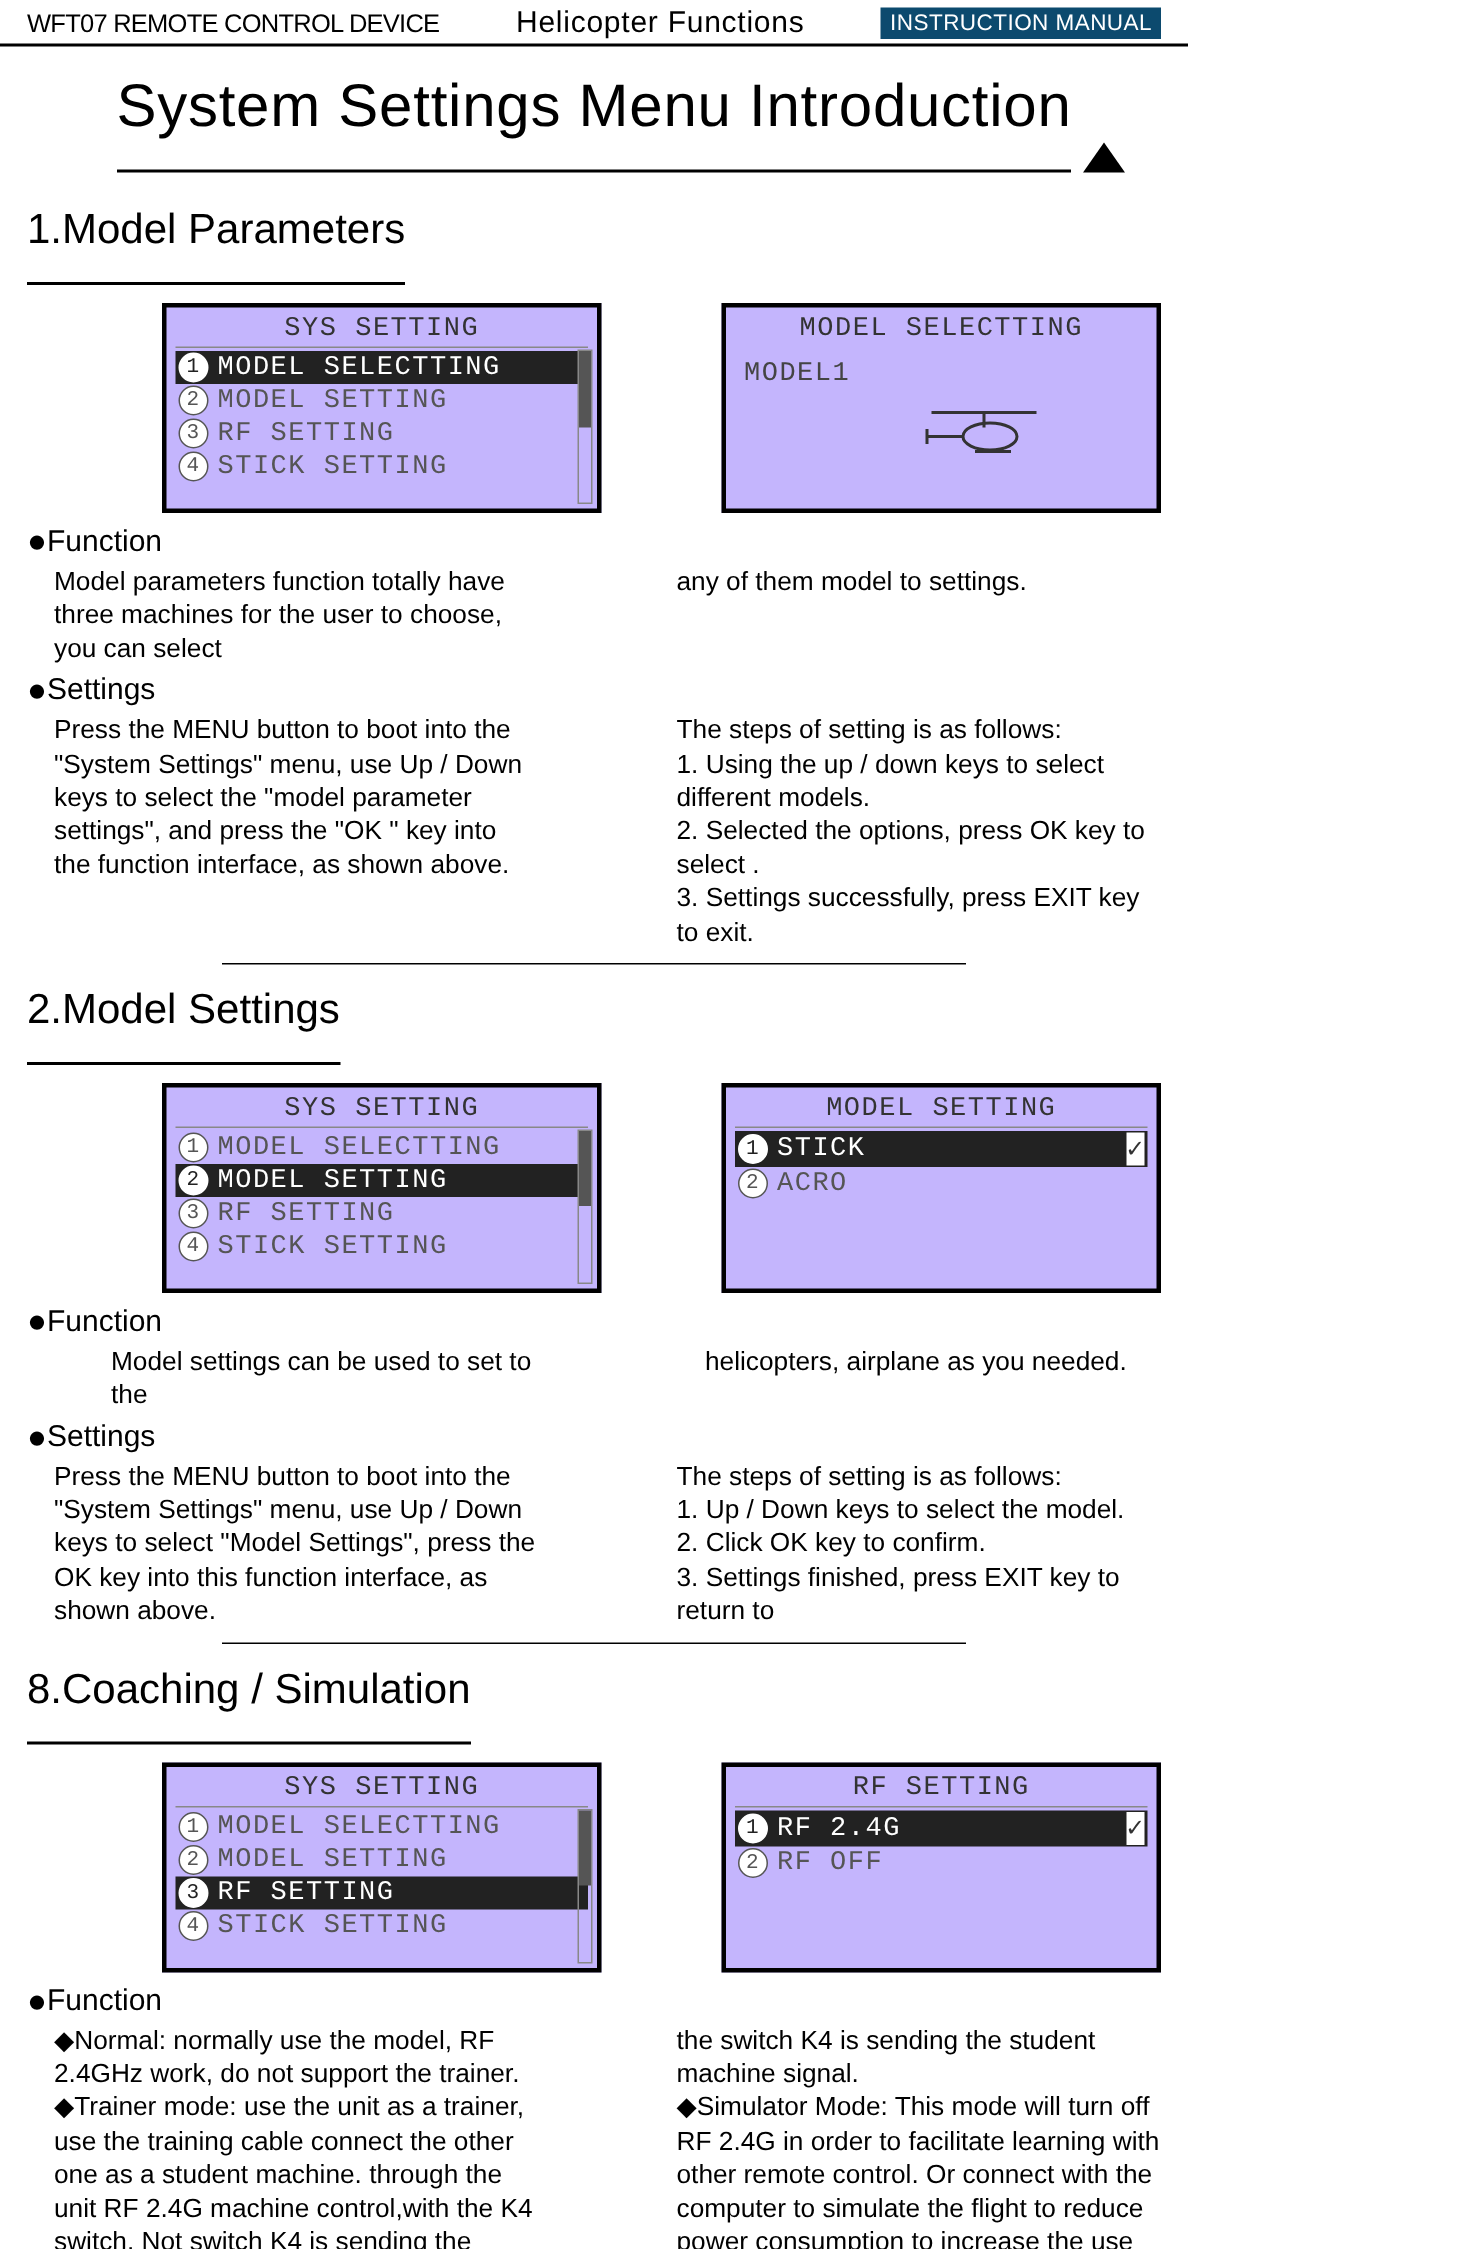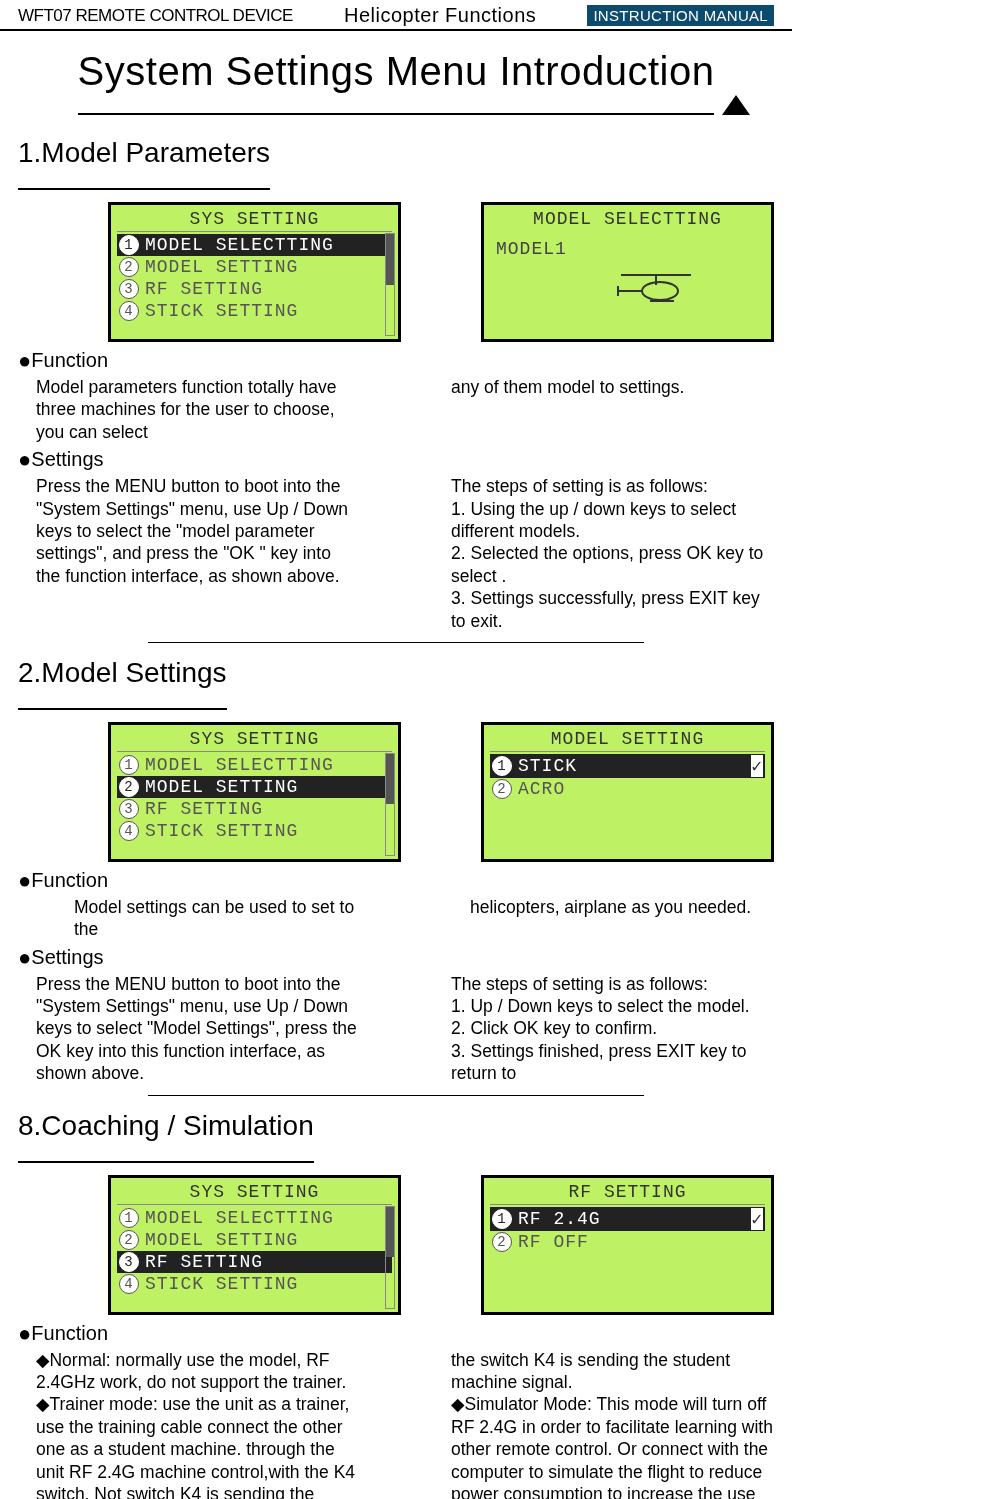--- a/index.html
+++ b/index.html
@@ -73,21 +73,21 @@
   .screens-row {
     display: flex;
     gap: 80px;
     justify-content: flex-start;
     margin: 6px 0 6px 90px;
   }
   .lcd {
     border: 3px solid #000;
     width: 340px;
     height: 140px;
-    background: #bef264;
+    background: #c4b5fd;
     font-family: "Lucida Console", "Courier New", monospace;
     color: #333;
     position: relative;
     padding: 2px 2px;
   }
   .lcd-title {
     text-align: center;
     font-size: 18px;
     letter-spacing: 1px;
     border-bottom: 1px solid #888;

